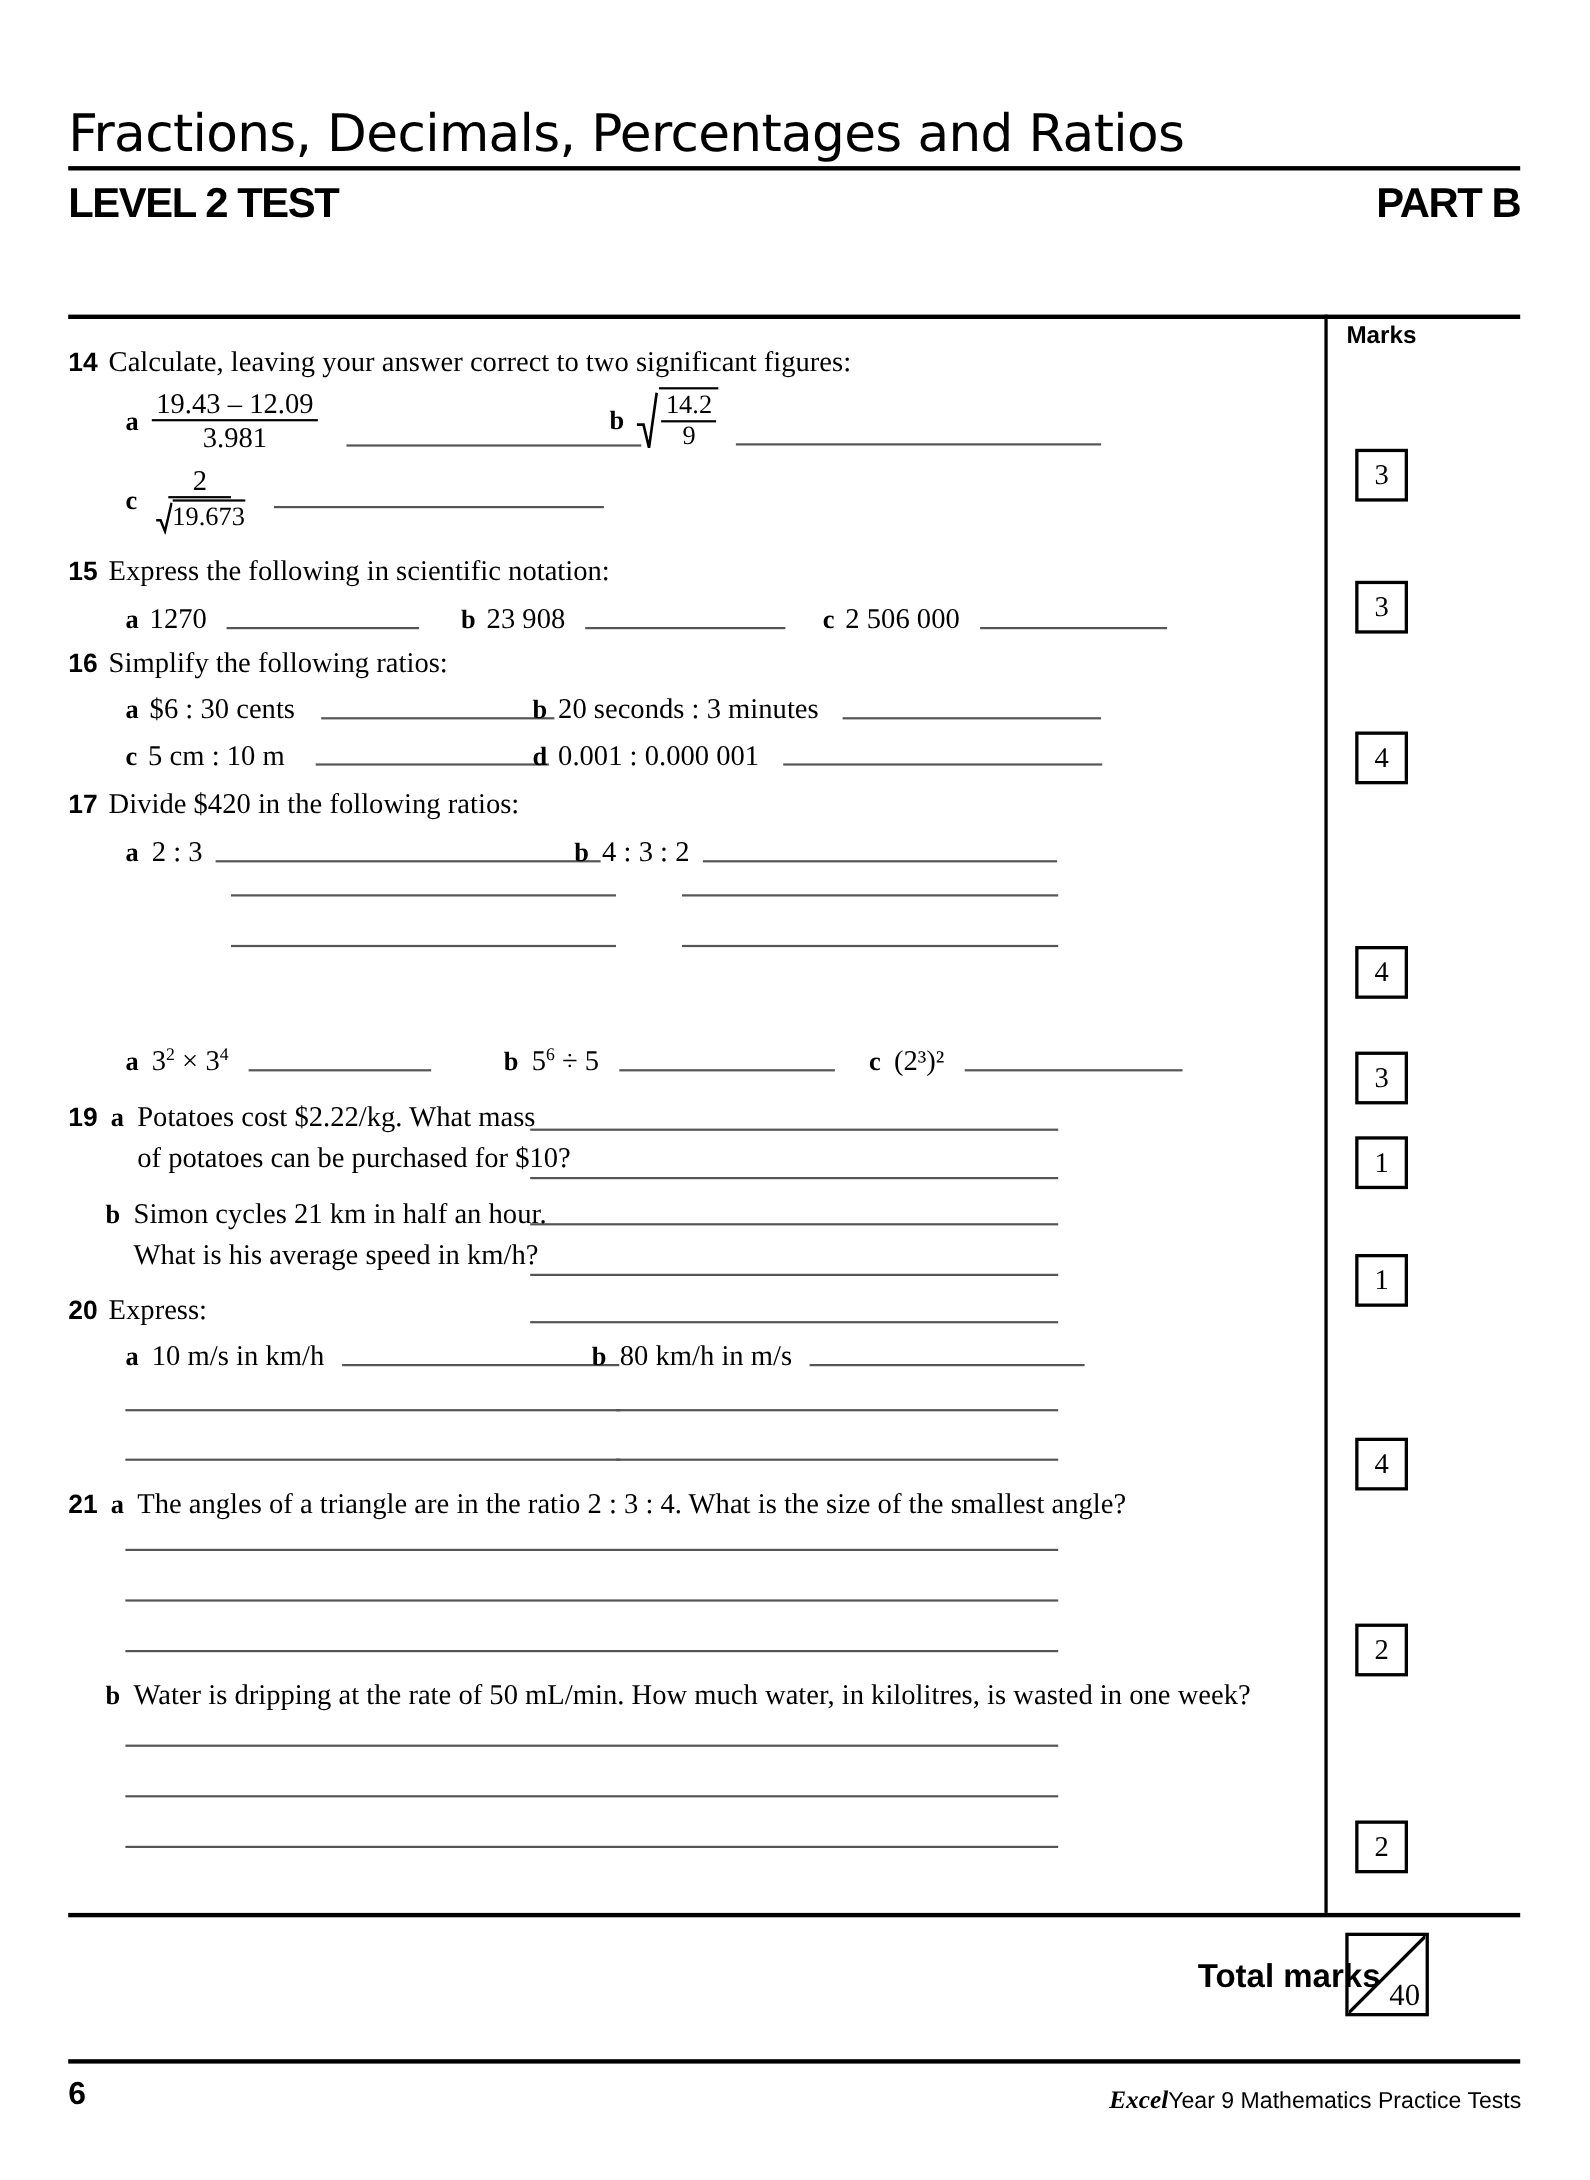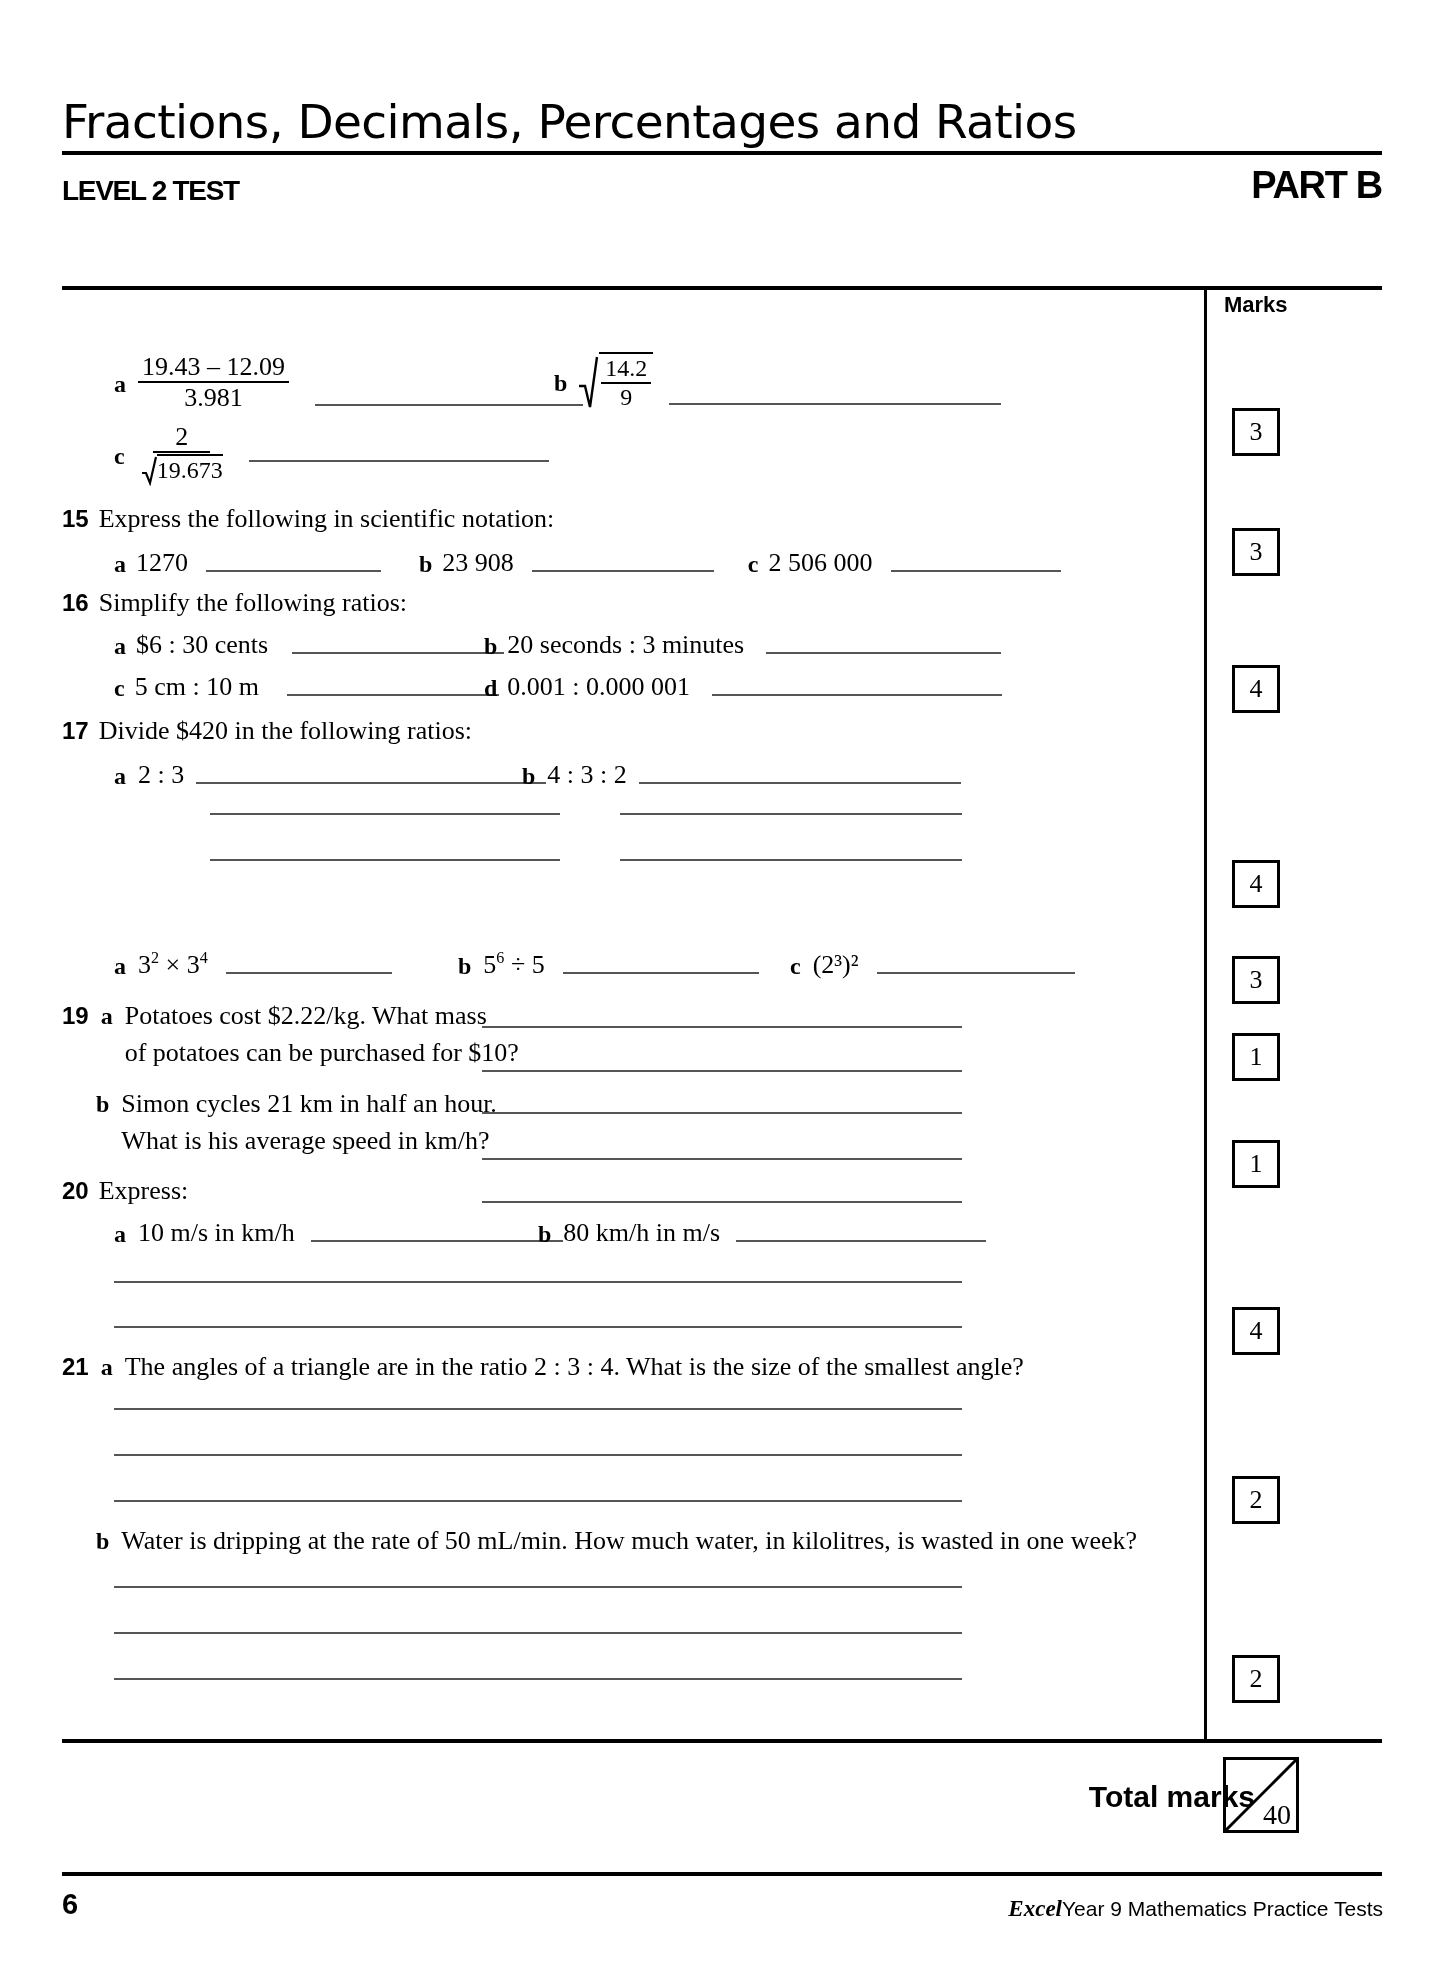--- a/index.html
+++ b/index.html
@@ -5,21 +5,21 @@
   html,body{margin:0;padding:0;background:#ffffff;}
   body{width:1445px;height:1982px;font-family:"Liberation Serif",serif;color:#000;position:relative;overflow:hidden;}
 
   .page{position:absolute;left:0;top:0;width:1445px;height:1446px;}
 
   
   .hdr{position:absolute;left:62px;top:98px;width:1320px;}
   .title-main{font-family:"DejaVu Sans",sans-serif;font-size:47px;letter-spacing:-0.6px;line-height:1.0;white-space:nowrap;}
   .rule-thick{border-bottom:4px solid #000;margin-top:6px;}
   .lvlrow{display:flex;justify-content:space-between;align-items:flex-end;margin-top:9px;}
-  .lvl{font-family:"Liberation Sans",sans-serif;font-weight:bold;font-size:28px;letter-spacing:-1.3px;}
+  .lvl{font-family:"Liberation Sans",sans-serif;font-weight:bold;font-size:38px;letter-spacing:-1.3px;}
   .part{font-family:"Liberation Sans",sans-serif;font-weight:bold;font-size:38px;letter-spacing:-1.3px;}
   .instr{font-family:"Liberation Sans",sans-serif;font-weight:bold;font-size:24px;margin-top:9px;letter-spacing:-0.3px;}
 
   
   .frame-top{position:absolute;left:62px;top:286px;width:1320px;border-top:4px solid #000;}
   .frame-bot{position:absolute;left:62px;top:1739px;width:1320px;border-top:4px solid #000;}
   .vline{position:absolute;left:1204px;top:286px;width:0;height:1453px;border-left:3px solid #000;}
 
   .marks-hd{position:absolute;left:1224px;top:292px;font-family:"Liberation Sans",sans-serif;
             font-weight:bold;font-size:22px;}
@@ -82,20 +82,26 @@
       <div class="part">PART B</div>
     </div>
   </div>
 
   <div class="frame-top"></div>
   <div class="vline"></div>
   <div class="marks-hd">Marks</div>
 
   <div class="qarea">
 
+    <div class="q" style="left:0;top:28px;">
+      <div style="display:flex;align-items:baseline;gap:10px;">
+        <span class="qnum">14</span>
+        <span class="qtext">Calculate, leaving your answer correct to two significant figures:</span>
+      </div>
+    </div>
 
     <div class="row" style="left:52px;top:66px;">
       <span class="lbl" style="margin-right:10px;margin-bottom:14px;">a</span>
       <span class="frac">
         <span class="num">19.43 – 12.09</span>
         <span class="den">3.981</span>
       </span>
       <span class="ln" style="width:268px;margin-left:24px;"></span>
     </div>
 

